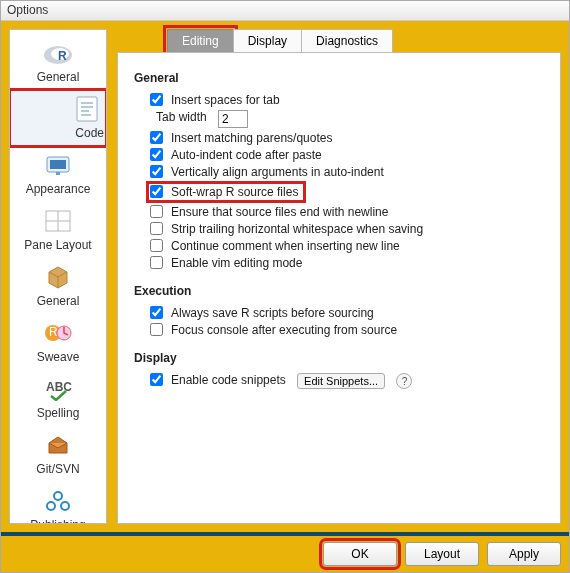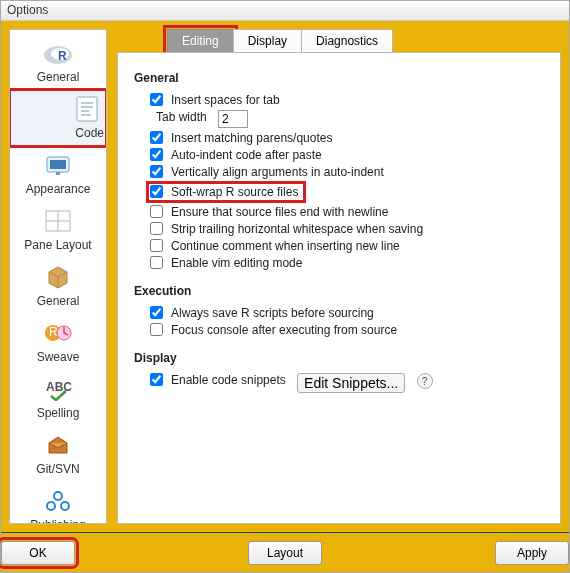--- a/index.html
+++ b/index.html
@@ -14,23 +14,23 @@
   .main { flex: 1; display: flex; flex-direction: column; }
   .tabs { display: flex; gap: 0; margin-left: 50px; }
   .tab { padding: 4px 14px; border: 1px solid #b8b8b8; background: #fafafa; cursor: pointer; margin-right: -1px; }
   .tab.active { background: #9a9a9a; color: #fff; border-color: #888; }
   .content { flex: 1; border: 1px solid #bbb; background: #fff; margin-top: -1px; padding: 14px 16px 10px; overflow: auto; }
   .section-h { font-weight: bold; margin: 4px 0 8px; color: #222; }
   .row { display: flex; align-items: flex-start; margin: 3px 16px; gap: 4px; color: #222; }
   .row input[type=checkbox] { margin: 0 4px 0 0; }
   .indent { margin-left: 22px; }
   .txt { width: 30px; height: 18px; border: 1px solid #999; padding: 0 3px; background: #fff; }
-  .btn-small { font-size: 14px; padding: 1px 6px; border: 1px solid #aaa; background: #f5f5f5; border-radius: 3px; cursor: pointer; }
+  .btn-small { font-size: 11px; padding: 1px 6px; border: 1px solid #aaa; background: #f5f5f5; border-radius: 3px; cursor: pointer; }
   .help { width: 16px; height: 16px; border: 1px solid #aaa; border-radius: 8px; display: inline-flex; align-items: center; justify-content: center; font-size: 10px; color: #555; background: #f7f7f7; cursor: pointer; }
-  .footer { height: 40px; display: flex; justify-content: space-between; align-items: center; gap: 8px; padding: 0 0; border-top: 1px solid #0c4a6e; }
+  .footer { height: 40px; display: flex; justify-content: flex-end; align-items: center; gap: 8px; padding: 0 8px; border-top: 4px solid #0c4a6e; }
   .btn { width: 74px; height: 24px; border: 1px solid #999; background: linear-gradient(#fefefe,#e9e9e9); border-radius: 3px; cursor: pointer; }
   .hl-red { outline: 3px solid #d42020; outline-offset: -1px; }
   .hl-red2 { outline: 3px solid #d42020; outline-offset: 1px; }
   svg { display: block; }
 </style>
 </head>
 <body>
 
 <div class="window">
   <div class="titlebar">Options</div>

